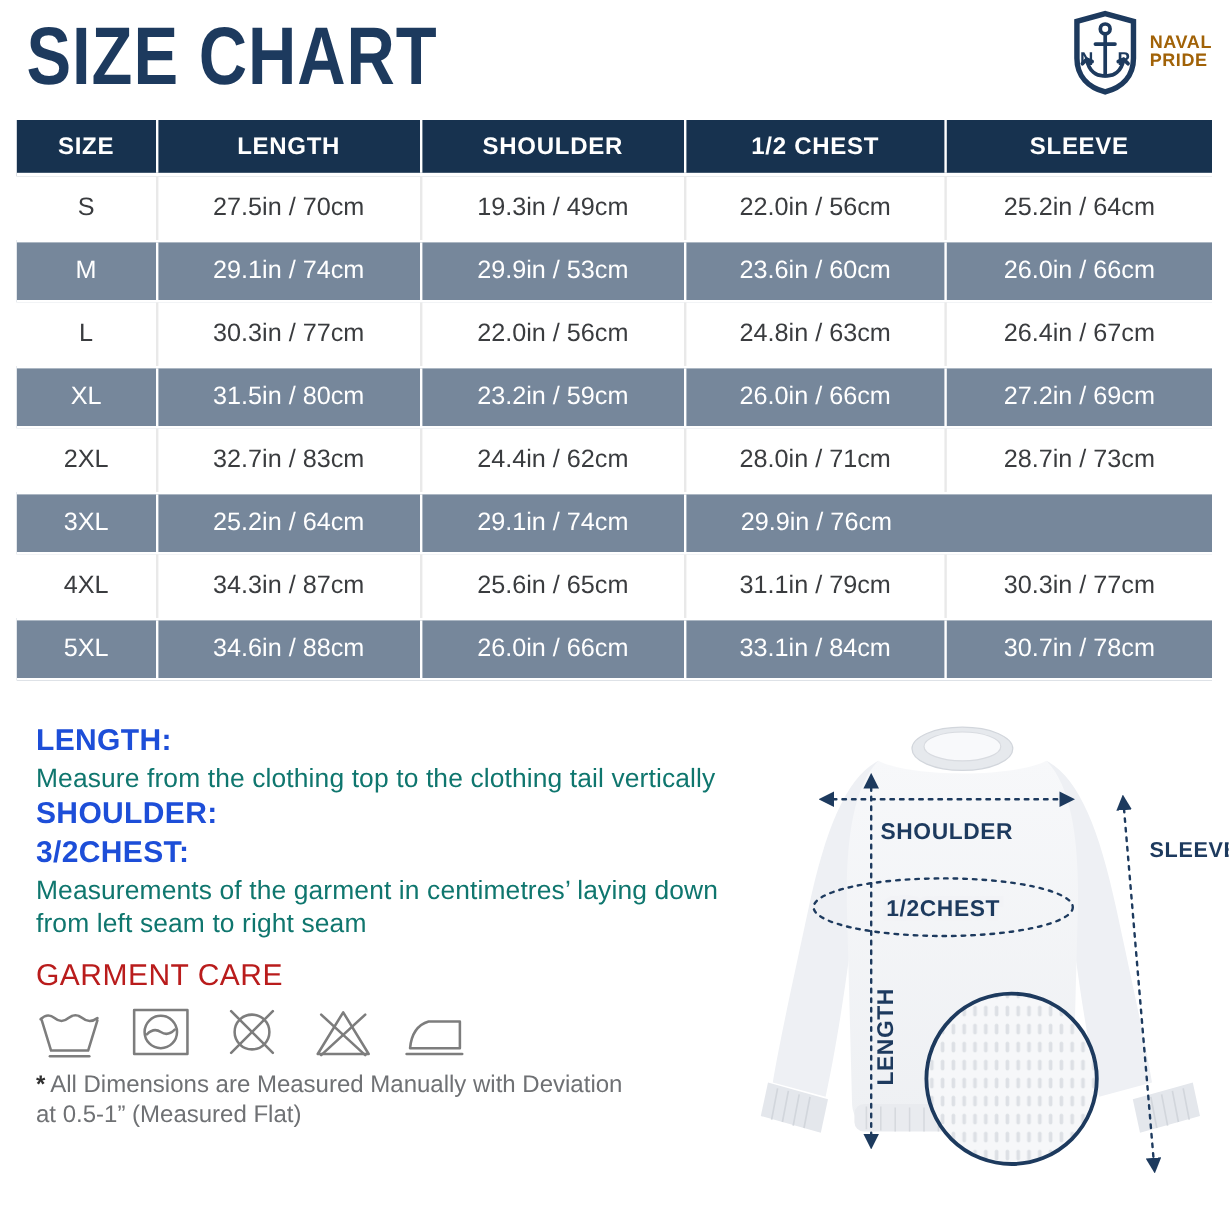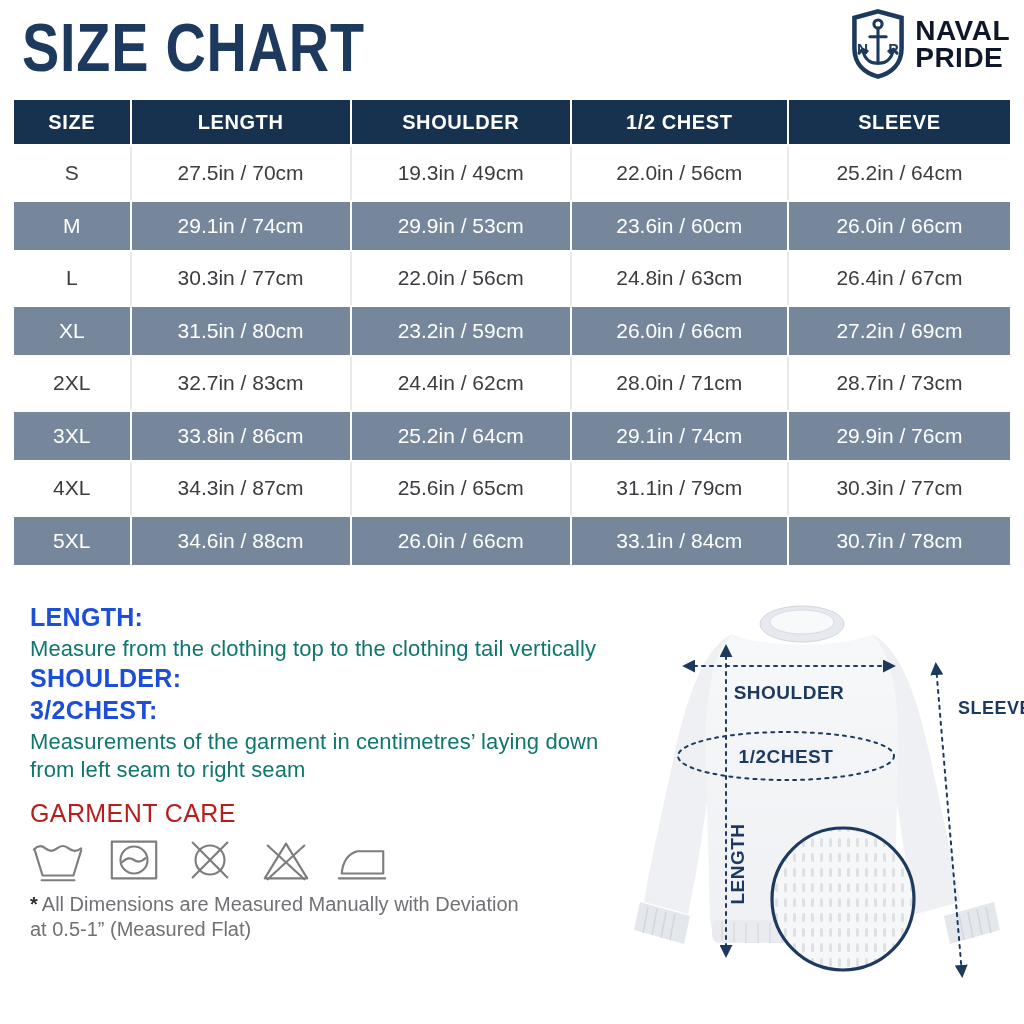--- a/index.html
+++ b/index.html
@@ -7,21 +7,21 @@
   .page { position:relative; width:1024px; height:1024px; background:#fff; overflow:hidden; }
 
   
   .title {
     position:absolute; left:22px; top:8px;
     font-size:68px; font-weight:bold; color:#1d3a5e;
     letter-spacing:1px; transform:scaleX(0.82); transform-origin:left top;
     white-space:nowrap;
   }
   .logo { position:absolute; right:14px; top:8px; display:flex; align-items:center; gap:8px; }
-  .logo-text { color:#0f172a; font-weight:bold; font-size:28px; line-height:0.98; letter-spacing:0.5px; }
+  .logo-text { color:#a16207; font-weight:bold; font-size:15px; line-height:0.98; letter-spacing:0.5px; }
 
   
   .size-table { position:absolute; left:14px; top:100px; width:996px; }
   .trow { display:grid; grid-template-columns:11.8% 22.1% 22.1% 21.8% 22.2%; }
   .trow > div { display:flex; align-items:center; justify-content:center; text-align:center; }
   .thead { height:47px; background:#17324f; border-bottom:3px solid #fff; }
   .thead > div { color:#fff; font-weight:bold; font-size:20px; letter-spacing:0.6px; border-right:2px solid #fff; }
   .thead > div:last-child { border-right:none; }
   .drow { height:52.5px; font-size:21px; }
   .drow > div { border-right:2px solid #fff; }
@@ -111,21 +111,20 @@
     </div>
     <div class="trow drow row-light">
       <div>2XL</div>
       <div>32.7in / 83cm</div>
       <div>24.4in / 62cm</div>
       <div>28.0in / 71cm</div>
       <div>28.7in / 73cm</div>
     </div>
     <div class="trow drow row-dark">
       <div>3XL</div>
-      <div>33.8in / 86cm</div>
       <div>25.2in / 64cm</div>
       <div>29.1in / 74cm</div>
       <div>29.9in / 76cm</div>
     </div>
     <div class="trow drow row-light">
       <div>4XL</div>
       <div>34.3in / 87cm</div>
       <div>25.6in / 65cm</div>
       <div>31.1in / 79cm</div>
       <div>30.3in / 77cm</div>

